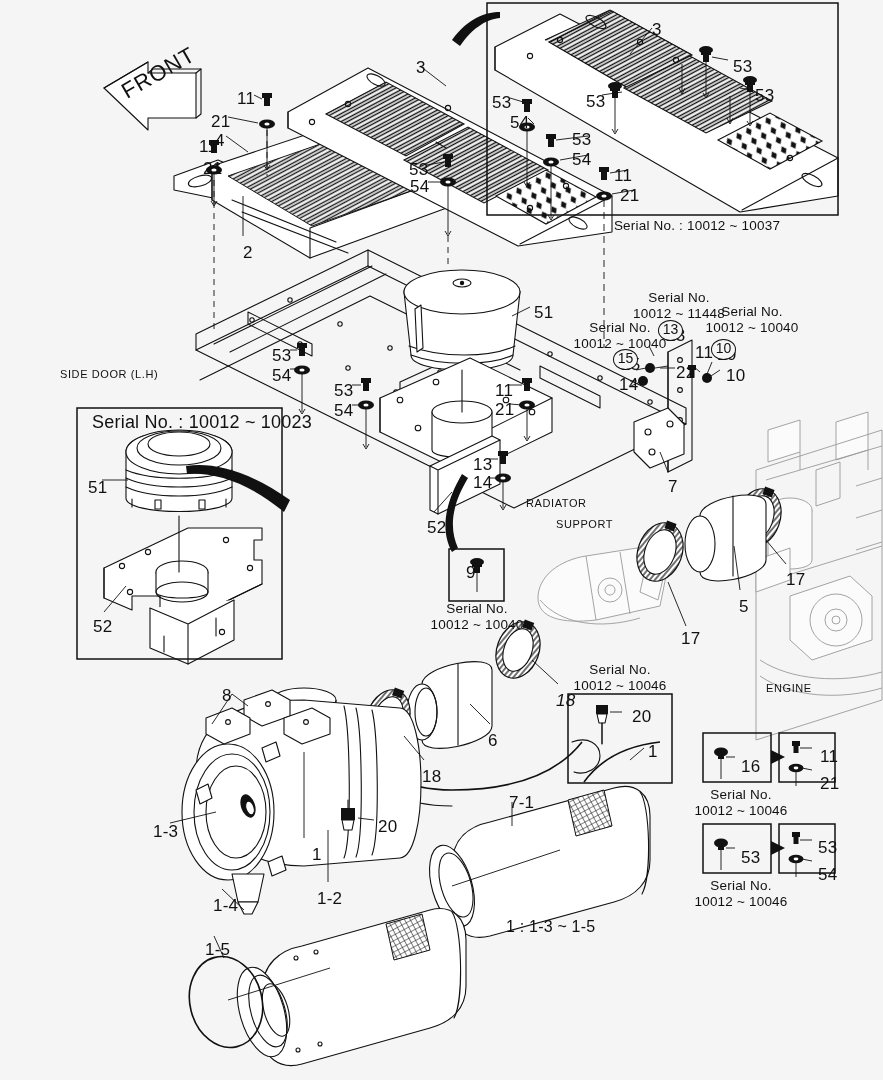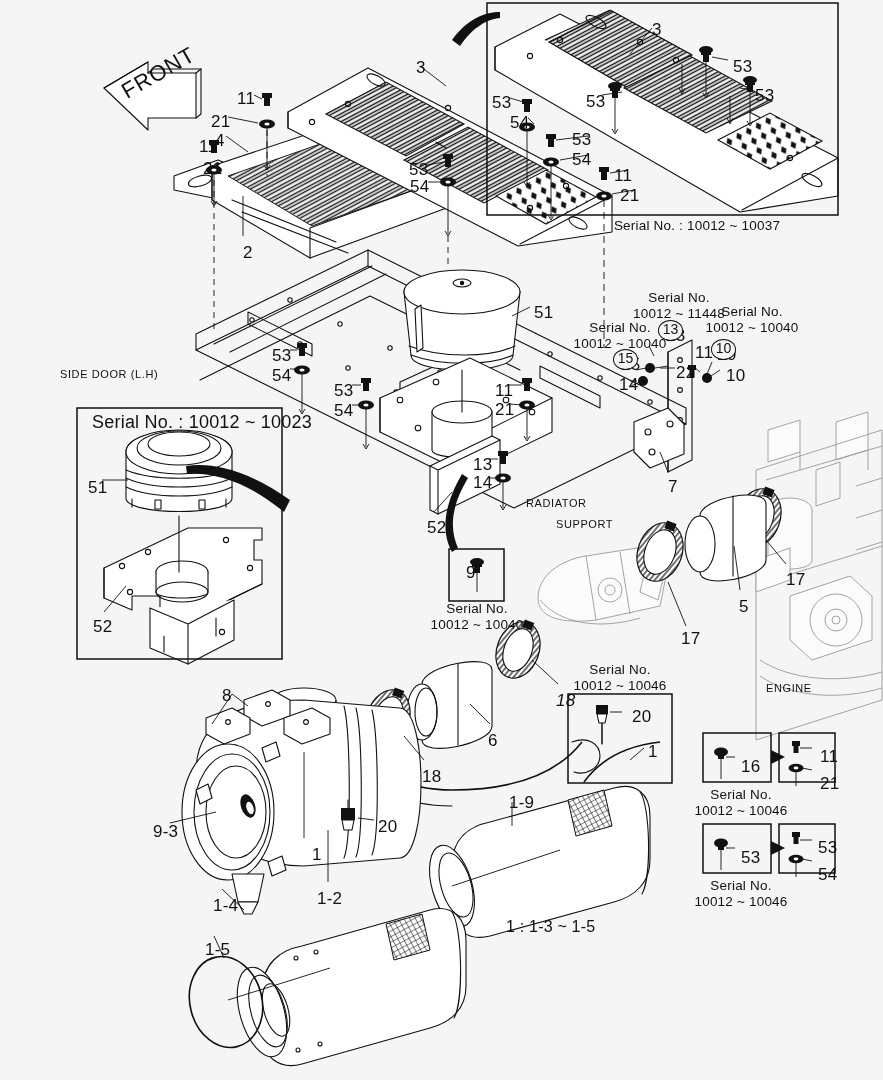--- a/index.html
+++ b/index.html
@@ -708,24 +708,24 @@
       <div class="lbl n" style="left: 786px; top: 570px;">17</div>
       <div class="lbl n" style="left: 739px; top: 597px;">5</div>
       <div class="lbl n" style="left: 556px; top: 691px; font-style: italic;">18</div>
       <div class="lbl n" style="left: 488px; top: 731px;">6</div>
       <div class="lbl n" style="left: 422px; top: 767px;">18</div>
       <div class="lbl n" style="left: 222px; top: 686px;">8</div>
       <div class="lbl n" style="left: 378px; top: 817px;">20</div>
       <div class="lbl n" style="left: 632px; top: 707px;">20</div>
       <div class="lbl n" style="left: 648px; top: 742px;">1</div>
       <div class="lbl n" style="left: 312px; top: 845px;">1</div>
-      <div class="lbl n" style="left: 153px; top: 822px;">9-3</div>
+      <div class="lbl n" style="left: 153px; top: 822px;">1-3</div>
       <div class="lbl n" style="left: 213px; top: 896px;">1-4</div>
       <div class="lbl n" style="left: 317px; top: 889px;">1-2</div>
-      <div class="lbl n" style="left: 509px; top: 793px;">1-9</div>
+      <div class="lbl n" style="left: 509px; top: 793px;">7-1</div>
       <div class="lbl n" style="left: 205px; top: 940px;">1-5</div>
       <div class="lbl n" style="left: 741px; top: 757px;">16</div>
       <div class="lbl n" style="left: 820px; top: 747px;">11</div>
       <div class="lbl n" style="left: 820px; top: 774px;">21</div>
       <div class="lbl n" style="left: 741px; top: 848px;">53</div>
       <div class="lbl n" style="left: 818px; top: 838px;">53</div>
       <div class="lbl n" style="left: 818px; top: 865px;">54</div>
       <div class="circnum" style="left: 658px; top: 320px;">13</div>
       <div class="circnum" style="left: 613px; top: 349px;">15</div>
       <div class="circnum" style="left: 711px; top: 339px;">10</div>

